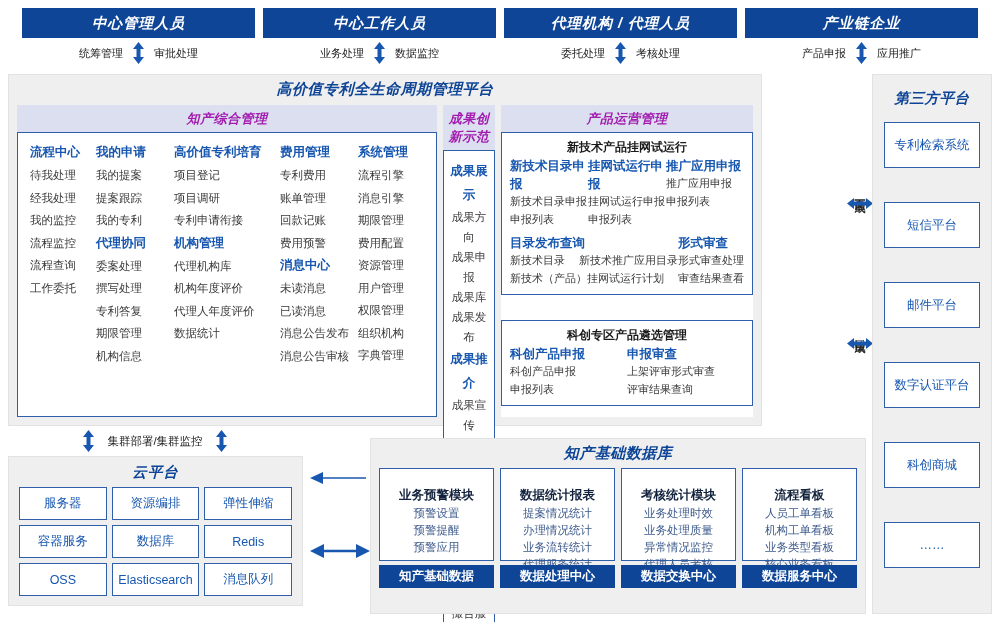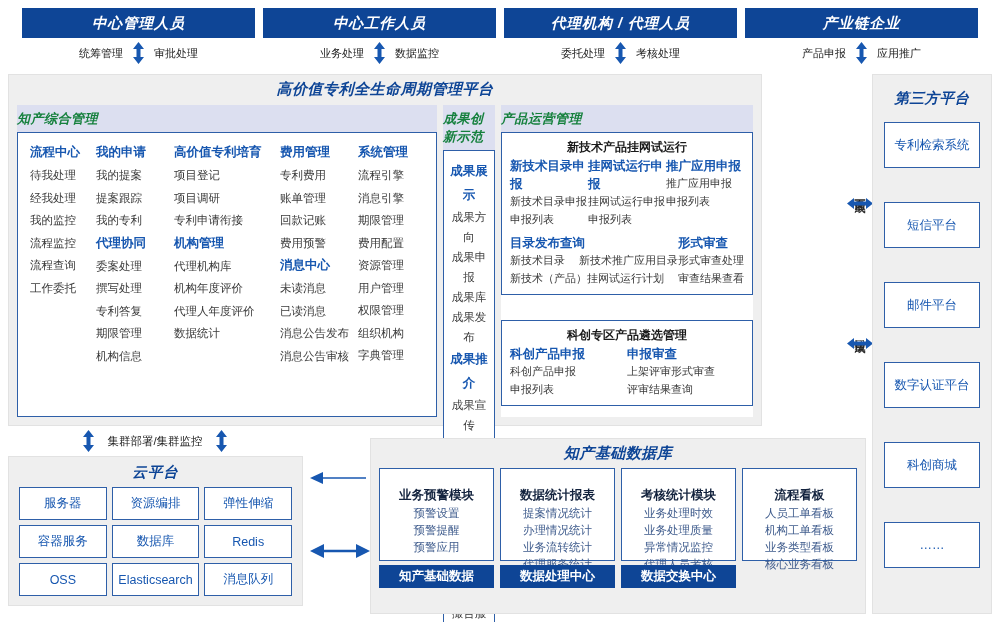--- a/index.html
+++ b/index.html
@@ -31,22 +31,22 @@
   }
   .platform-title {
     height:28px; display:flex; align-items:center; justify-content:center;
     font-size:15px; font-weight:bold; font-style:italic; color:#0E4596;
     letter-spacing:.5px;
   }
   .cols { position:absolute; left:8px; top:30px; right:8px; bottom:8px; display:flex; gap:6px; }
 
   .grp { display:flex; flex-direction:column; }
   .grp-title {
-    background:#DCDFF0; color:#15803d; font-weight:bold; font-style:italic;
-    font-size:13px; padding:5px 0 4px; letter-spacing:.5px;
+    background:#DCDFF0; color:#a21caf; font-weight:bold; font-style:italic;
+    font-size:13px; text-align:center; padding:5px 0 4px; letter-spacing:.5px;
   }
   .grp-body { flex:1; background:#fff; border:1.5px solid #2E5FA8; padding:8px 6px; }
 
   .g-zc { width:420px; }
   .g-cg { width:96px; }
   .g-cp { flex:1; }
 
   
   .zc-cols { display:flex; height:100%; }
   .zc-col { display:flex; flex-direction:column; }
@@ -406,17 +406,18 @@
           <div class="kdb-foot">数据交换中心</div>
         </div>
         <div class="kdb-col">
           <div class="kdb-card">
             <div class="kdb-hd">流程看板</div>
             <div class="kdb-it">人员工单看板</div>
             <div class="kdb-it">机构工单看板</div>
             <div class="kdb-it">业务类型看板</div>
             <div class="kdb-it">核心业务看板</div>
           </div>
+          <div class="kdb-foot">数据服务中心</div>
         </div>
       </div>
   </div>
 
 </div>
 
 </body></html>

